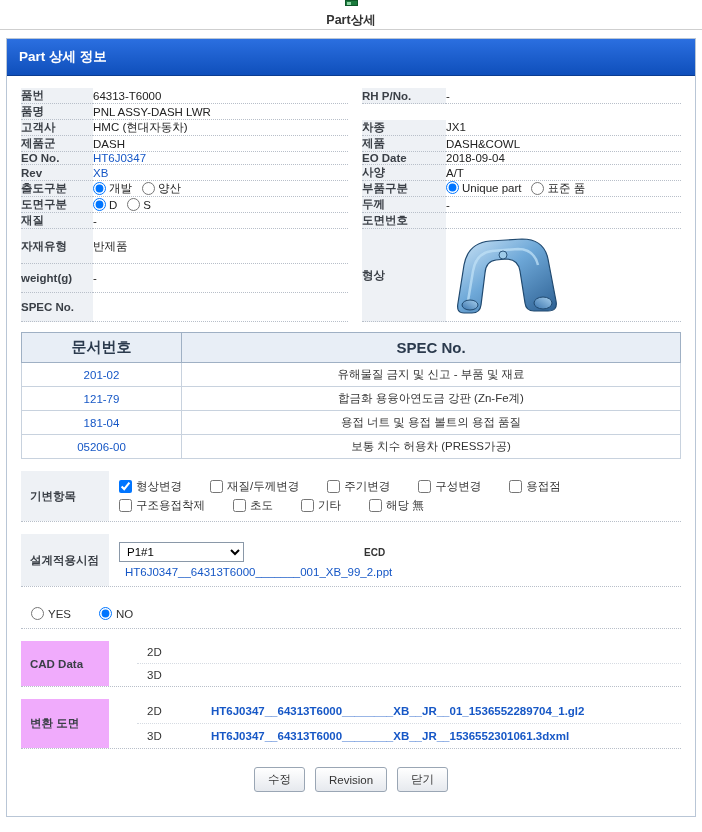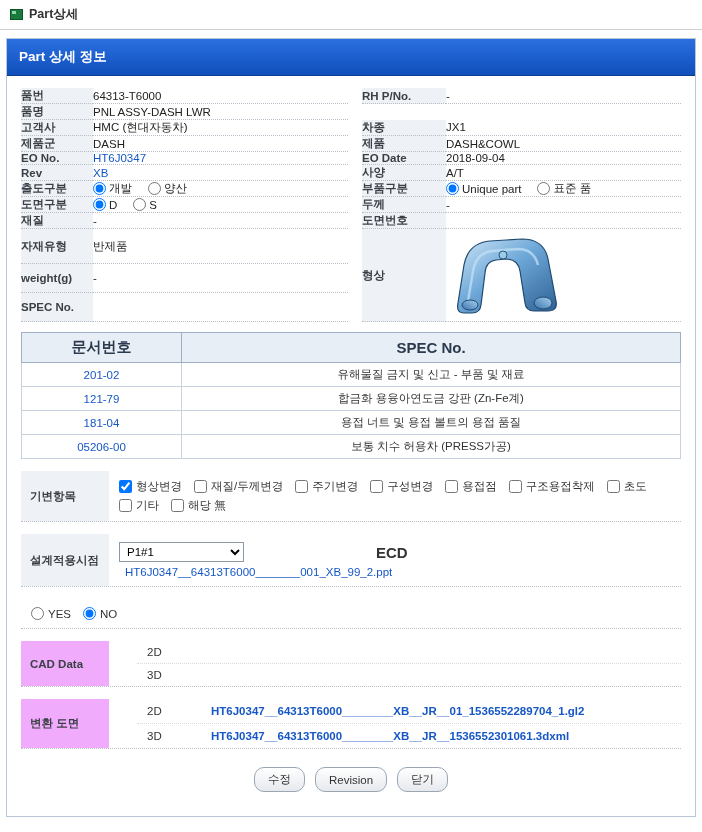--- a/index.html
+++ b/index.html
@@ -19,20 +19,21 @@
   }
   
   .titlebar {
     height: 30px;
     display: flex;
     align-items: center;
     gap: 6px;
     padding: 0 10px;
     border-bottom: 1px solid #cfcfcf;
     background: #ffffff;
+    flex-direction: column;
   }
   .title-icon {
     width: 13px; height: 11px;
     background: #1a7a3c;
     border: 1px solid #0d5627;
     display: inline-block;
     position: relative;
   }
   .title-icon::after {
     content: "";
@@ -86,21 +87,21 @@
     padding: 7px 9px;
     font-size: 11.5px;
     color: #222;
   }
   .val.link, a.blue {
     color: #1657c6;
     text-decoration: none;
   }
   .gap { width: 14px; border: none !important; background: none !important; }
 
-  .radio-row { display: flex; align-items: center; gap: 6px; }
+  .radio-row { display: flex; align-items: flex-start; }
   .radio-row label { display: inline-flex; align-items: center; gap: 3px; font-size: 11.5px; color: #222; margin-right: 10px;}
   input[type=radio], input[type=checkbox] { margin: 0; vertical-align: middle; }
 
   
   .shapebox {
     height: 92px;
     display: flex;
     align-items: center;
     padding-left: 2px;
   }
@@ -148,34 +149,34 @@
     align-self: stretch;
     display: flex;
     align-items: center;
   }
   .sec .sec-body {
     flex: 1;
     padding: 8px 10px;
     display: flex;
     align-items: center;
     flex-wrap: wrap;
-    gap: 4px 12px;
+    gap: 4px 28px;
     font-size: 11.5px;
   }
   .chk { display: inline-flex; align-items: center; gap: 4px; white-space: nowrap; }
 
   select.plain {
     font-family: "Liberation Sans", sans-serif;
     font-size: 11.5px;
     padding: 2px 3px;
     width: 125px;
     border: 1px solid #8a98a8;
     background: #fff;
   }
-  .ecd-label { font-weight: bold; color: #333; margin-left: 120px; font-size: 15px;}
+  .ecd-label { font-weight: bold; color: #333; margin-left: 92px; font-size: 10px;}
   .ecd-val { color: #1657c6; font-size: 11.5px; margin-left: 6px; }
 
   
   .cadblock {
     display: flex;
     margin-top: 12px;
     border-bottom: 1px dotted #b8bfc9;
   }
   .cadblock .cad-lbl {
     background: #f0abfc;
@@ -215,21 +216,21 @@
     display: flex;
     justify-content: center;
     gap: 10px;
     padding: 18px 0 14px 0;
   }
   .btn {
     font-family: "Liberation Sans", sans-serif;
     font-size: 11.5px;
     padding: 4px 13px;
     border: 1px solid #9aa6b4;
-    border-radius: 10px;
+    border-radius: 3px;
     background: linear-gradient(#ffffff, #e6e9ee);
     color: #333;
     cursor: pointer;
   }
 </style>
 </head>
 <body>
 
 <div id="page">
 

